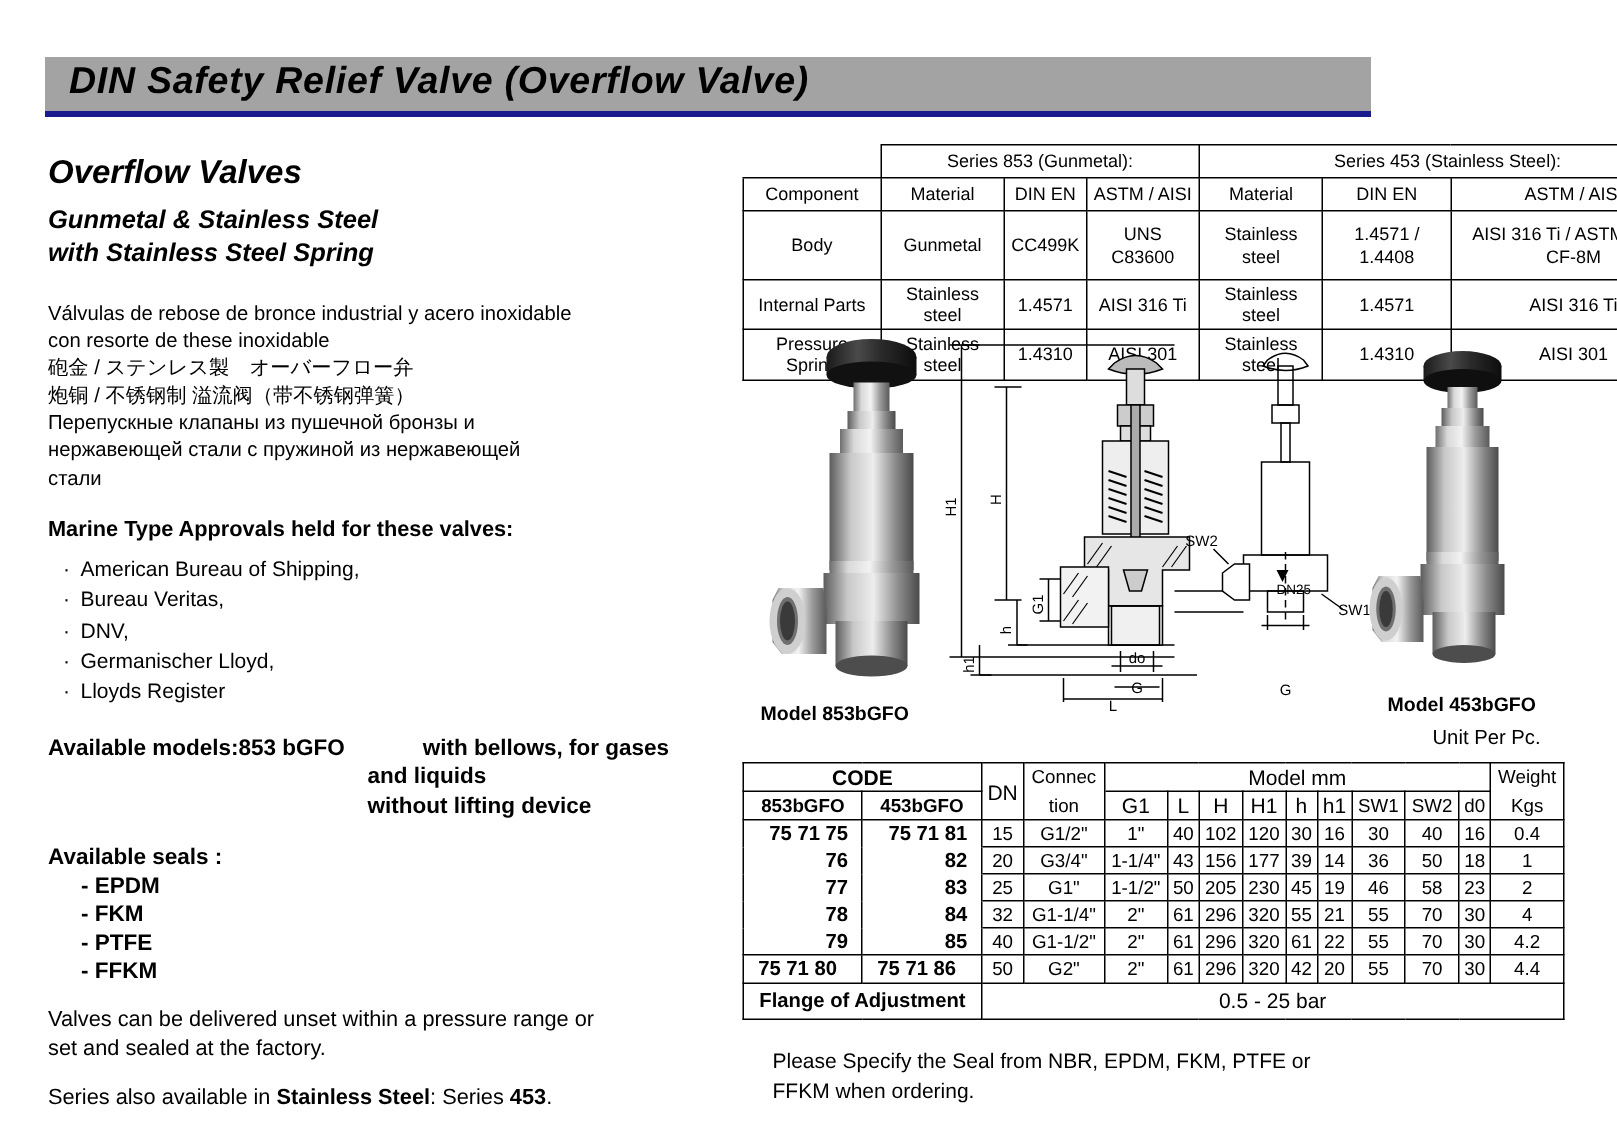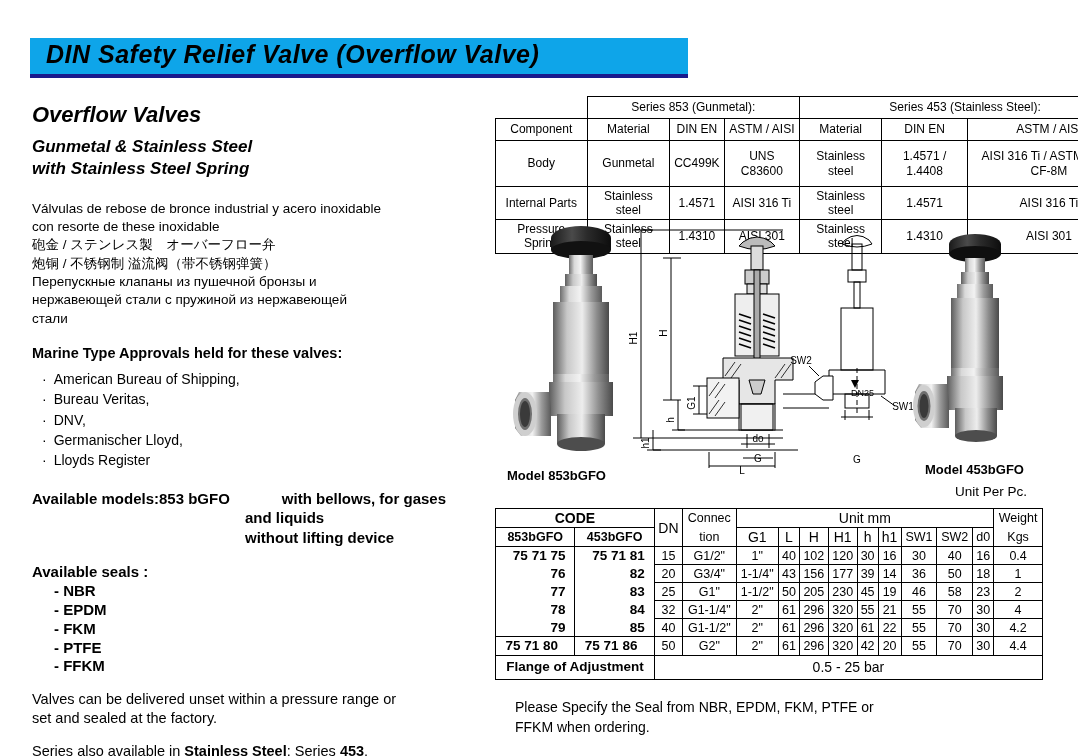--- a/index.html
+++ b/index.html
@@ -5,22 +5,22 @@
   html,body{margin:0;padding:0;}
   body{
     width:1078px;height:756px;background:#ffffff;
     font-family:"Liberation Sans",sans-serif;color:#000;
     position:relative;overflow:hidden;
   }
   .page{position:relative;width:1078px;height:756px;}
 
   
   .banner{
-    position:absolute;left:30px;top:38px;width:658px;height:36px;
-    background:#0ea5e9;border-bottom:4px solid #1a1a8c;
+    position:absolute;left:30px;top:38px;width:884px;height:36px;
+    background:#a3a3a3;border-bottom:4px solid #1a1a8c;
   }
   .banner-text{
     position:absolute;left:16px;top:2px;
     font-size:25px;font-style:italic;font-weight:bold;
     letter-spacing:0.5px;white-space:nowrap;
   }
 
   
   .left{position:absolute;left:32px;top:90px;width:445px;}
   .h1{font-size:22px;font-weight:bold;font-style:italic;margin:12px 0 8px 0;}
@@ -117,21 +117,20 @@
       <div class="models-row" style="padding-left:213px;">
         <span>and liquids</span>
       </div>
       <div class="models-row" style="padding-left:213px;">
         <span>without lifting device</span>
       </div>
     </div>
 
     <div class="seals">
       <div>Available seals :</div>
-      <div class="it">- NBR</div>
       <div class="it">- EPDM</div>
       <div class="it">- FKM</div>
       <div class="it">- PTFE</div>
       <div class="it">- FFKM</div>
     </div>
 
     <div class="para">
       <div>Valves can be delivered unset within a pressure range or</div>
       <div>set and sealed at the factory.</div>
     </div>
@@ -377,21 +376,21 @@
 
   <div class="unitper">Unit Per Pc.</div>
 
   <div class="dimwrap">
     <table class="dim">
       <tbody>
           <tr>
         <td colspan="2" class="big" style="font-weight:bold;">CODE</td>
         <td rowspan="2" class="big">DN</td>
         <td class="no-b">Connec</td>
-        <td colspan="9" class="big">Unit mm</td>
+        <td colspan="9" class="big">Model mm</td>
         <td class="no-b">Weight</td>
       </tr>
       <tr>
         <td style="font-weight:bold;">853bGFO</td>
         <td style="font-weight:bold;">453bGFO</td>
         <td class="no-t">tion</td>
         <td class="big">G1</td>
         <td class="big">L</td>
         <td class="big">H</td>
         <td class="big">H1</td>

